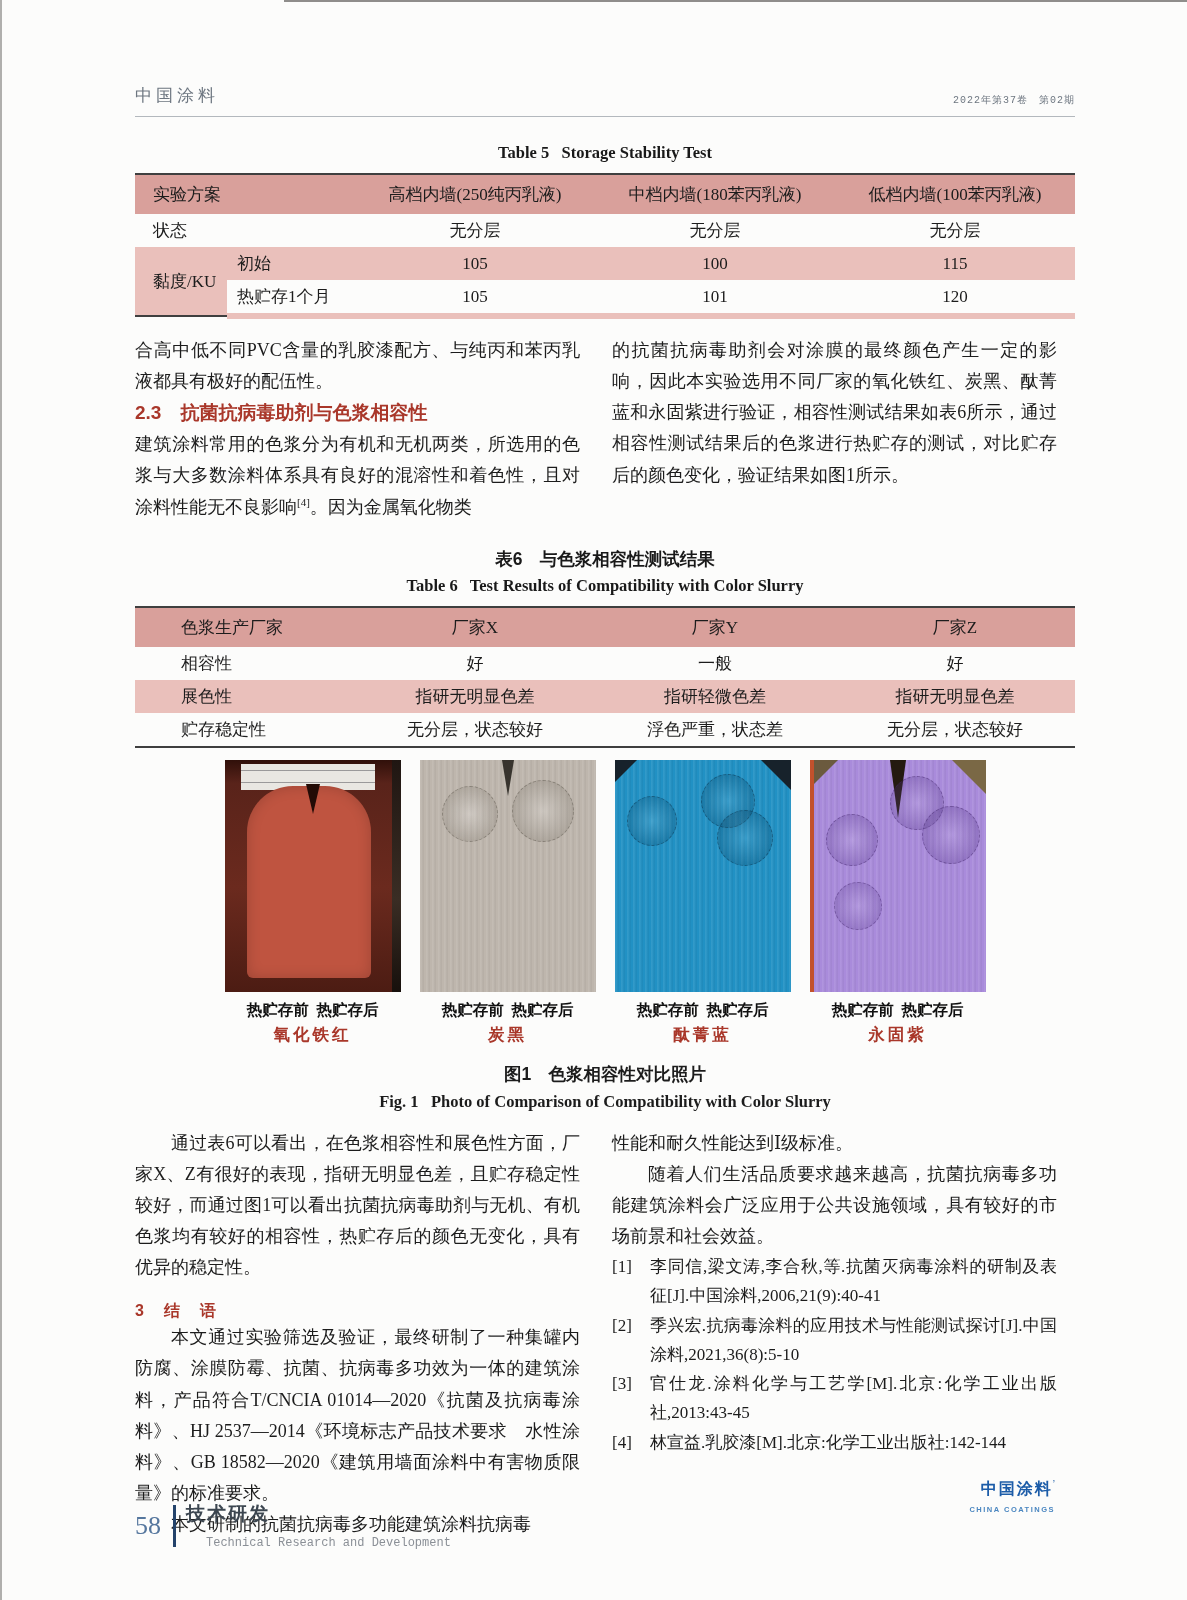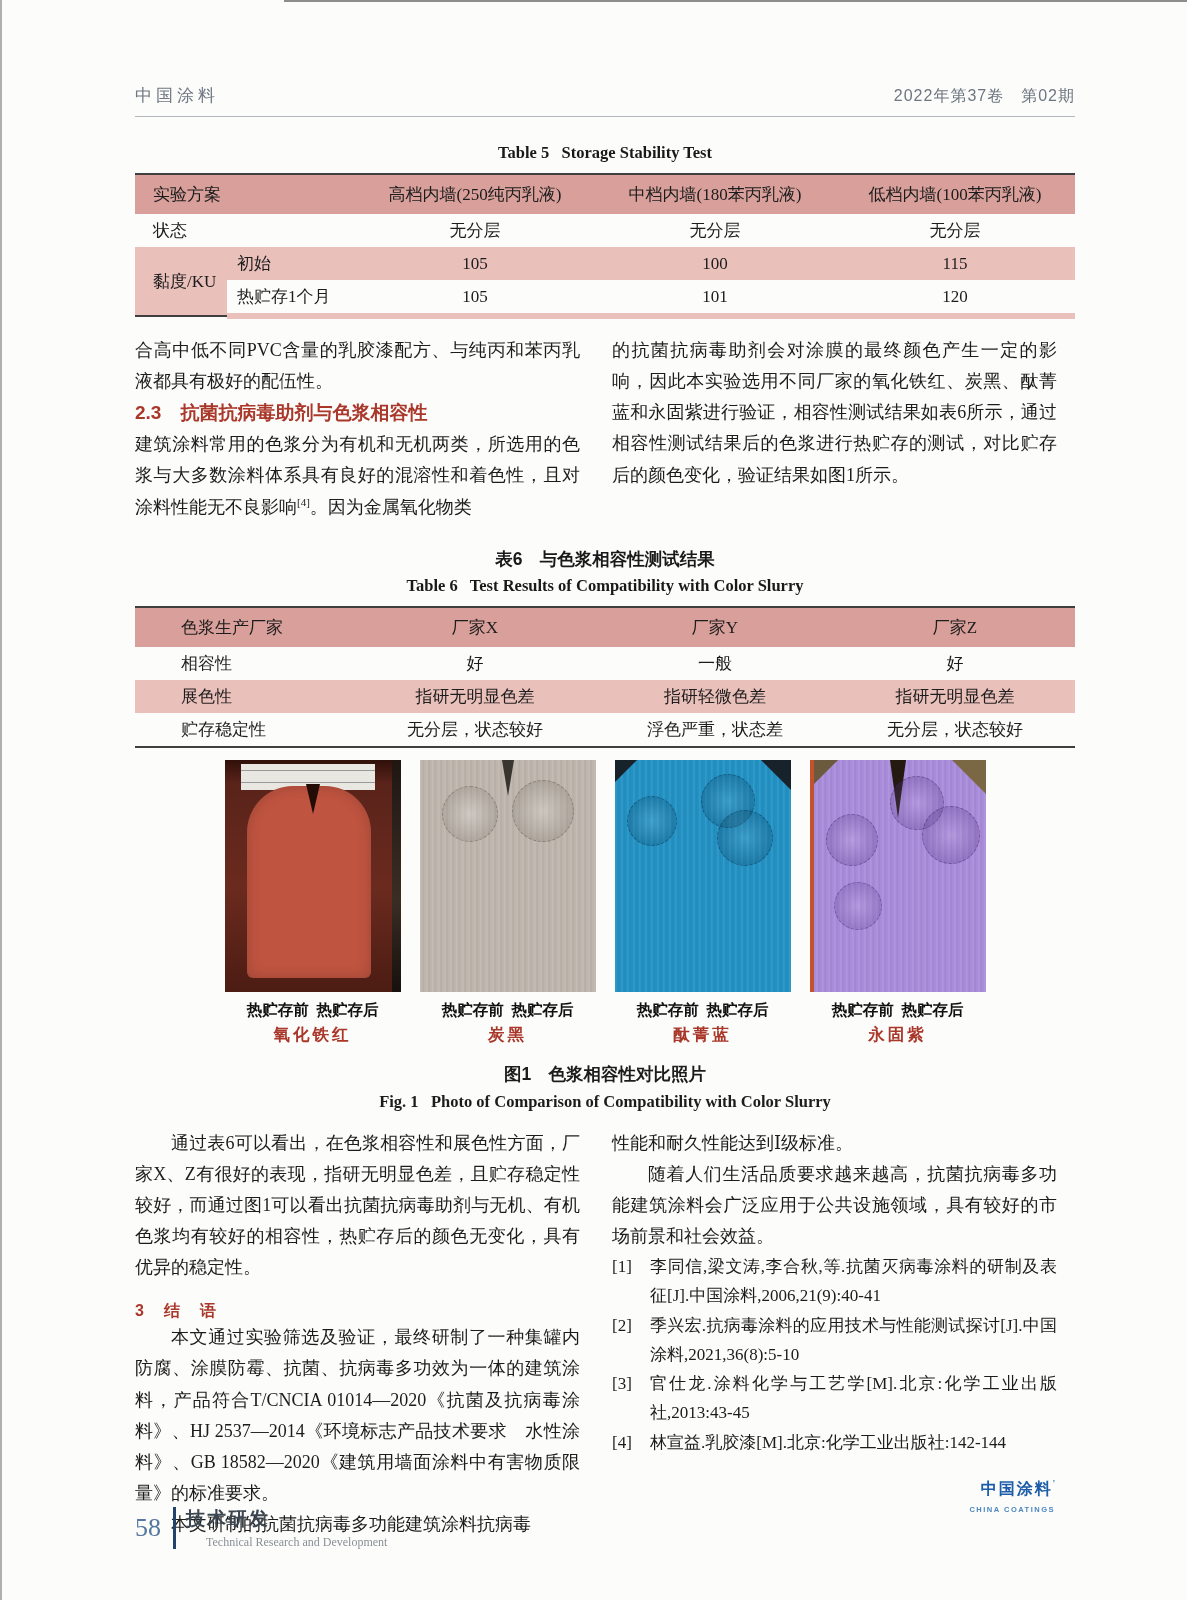--- a/index.html
+++ b/index.html
@@ -19,21 +19,21 @@
     background:#fcfcfb;overflow:hidden;
     font-family:var(--serif);color:var(--ink);
   }
   .scan-top{position:absolute;top:0;left:284px;right:0;height:2px;background:#55524e;opacity:.65;}
   .scan-left{position:absolute;top:0;left:0;width:2px;height:100%;background:#55524e;opacity:.45;}
   .content{padding:0 112px 0 135px;}
   
   .jheader{display:flex;justify-content:space-between;align-items:flex-end;
     padding-top:84px;padding-bottom:9px;border-bottom:1px solid var(--rule);}
   .jname{font-family:var(--sans);font-size:17px;color:var(--gray);letter-spacing:4px;}
-  .jissue{font-family:Liberation Sans, sans-serif;font-size:16px;color:var(--gray);letter-spacing:1px;white-space:pre-wrap;}
+  .jissue{font-family:Liberation Mono, monospace;font-size:10px;color:var(--gray);letter-spacing:1px;white-space:pre-wrap;}
   
   .cap-cn{font-family:var(--sans);font-weight:700;font-size:17.5px;text-align:center;white-space:pre-wrap;color:#191919;}
   .cap-en{font-family:var(--serif);font-weight:700;font-size:16.5px;text-align:center;white-space:pre-wrap;color:#191919;margin-top:5px;}
   
   .dtable{width:100%;border-collapse:collapse;table-layout:fixed;
     border-top:2px solid var(--dark);border-bottom:2px solid var(--dark);
     font-family:var(--serif);font-size:17px;}
   .dtable td{text-align:center;padding:5px 2px;vertical-align:middle;}
   .row-pink td{background:var(--pink);}
   .row-pink2 td{background:var(--pink-l);}
@@ -84,21 +84,21 @@
   
   .logo{text-align:right;margin-top:22px;padding-right:2px;line-height:1.1;}
   .logo-cn{font-family:var(--sans);font-weight:700;font-size:16px;color:#1c5ca8;letter-spacing:2px;}
   .logo-mark{font-family:var(--sans);font-size:10px;color:#1c5ca8;vertical-align:super;}
   .logo-en{font-family:var(--sans);font-weight:700;font-size:7.5px;color:#4a86c0;letter-spacing:1.5px;}
   
   .footer{position:absolute;left:135px;bottom:50px;display:flex;align-items:center;}
   .page-num{font-family:var(--serif);font-size:26px;color:#56779e;margin-right:12px;}
   .footer-bar{width:3px;height:42px;background:#24436b;margin-right:10px;}
   .footer-cn{font-family:var(--sans);font-weight:700;font-size:19px;color:#3c4650;letter-spacing:2px;}
-  .footer-en{font-family:Liberation Serif, serif;font-size:12px;color:#8a8f96;margin-top:3px;padding-left:20px;}
+  .footer-en{font-family:Liberation Mono, monospace;font-size:12px;color:#8a8f96;margin-top:9px;padding-left:20px;}
 </style>
 </head>
 <body>
 
 <div class="page">
   <div class="scan-top"></div>
   <div class="scan-left"></div>
   <div class="content">
 
     <div class="jheader">

